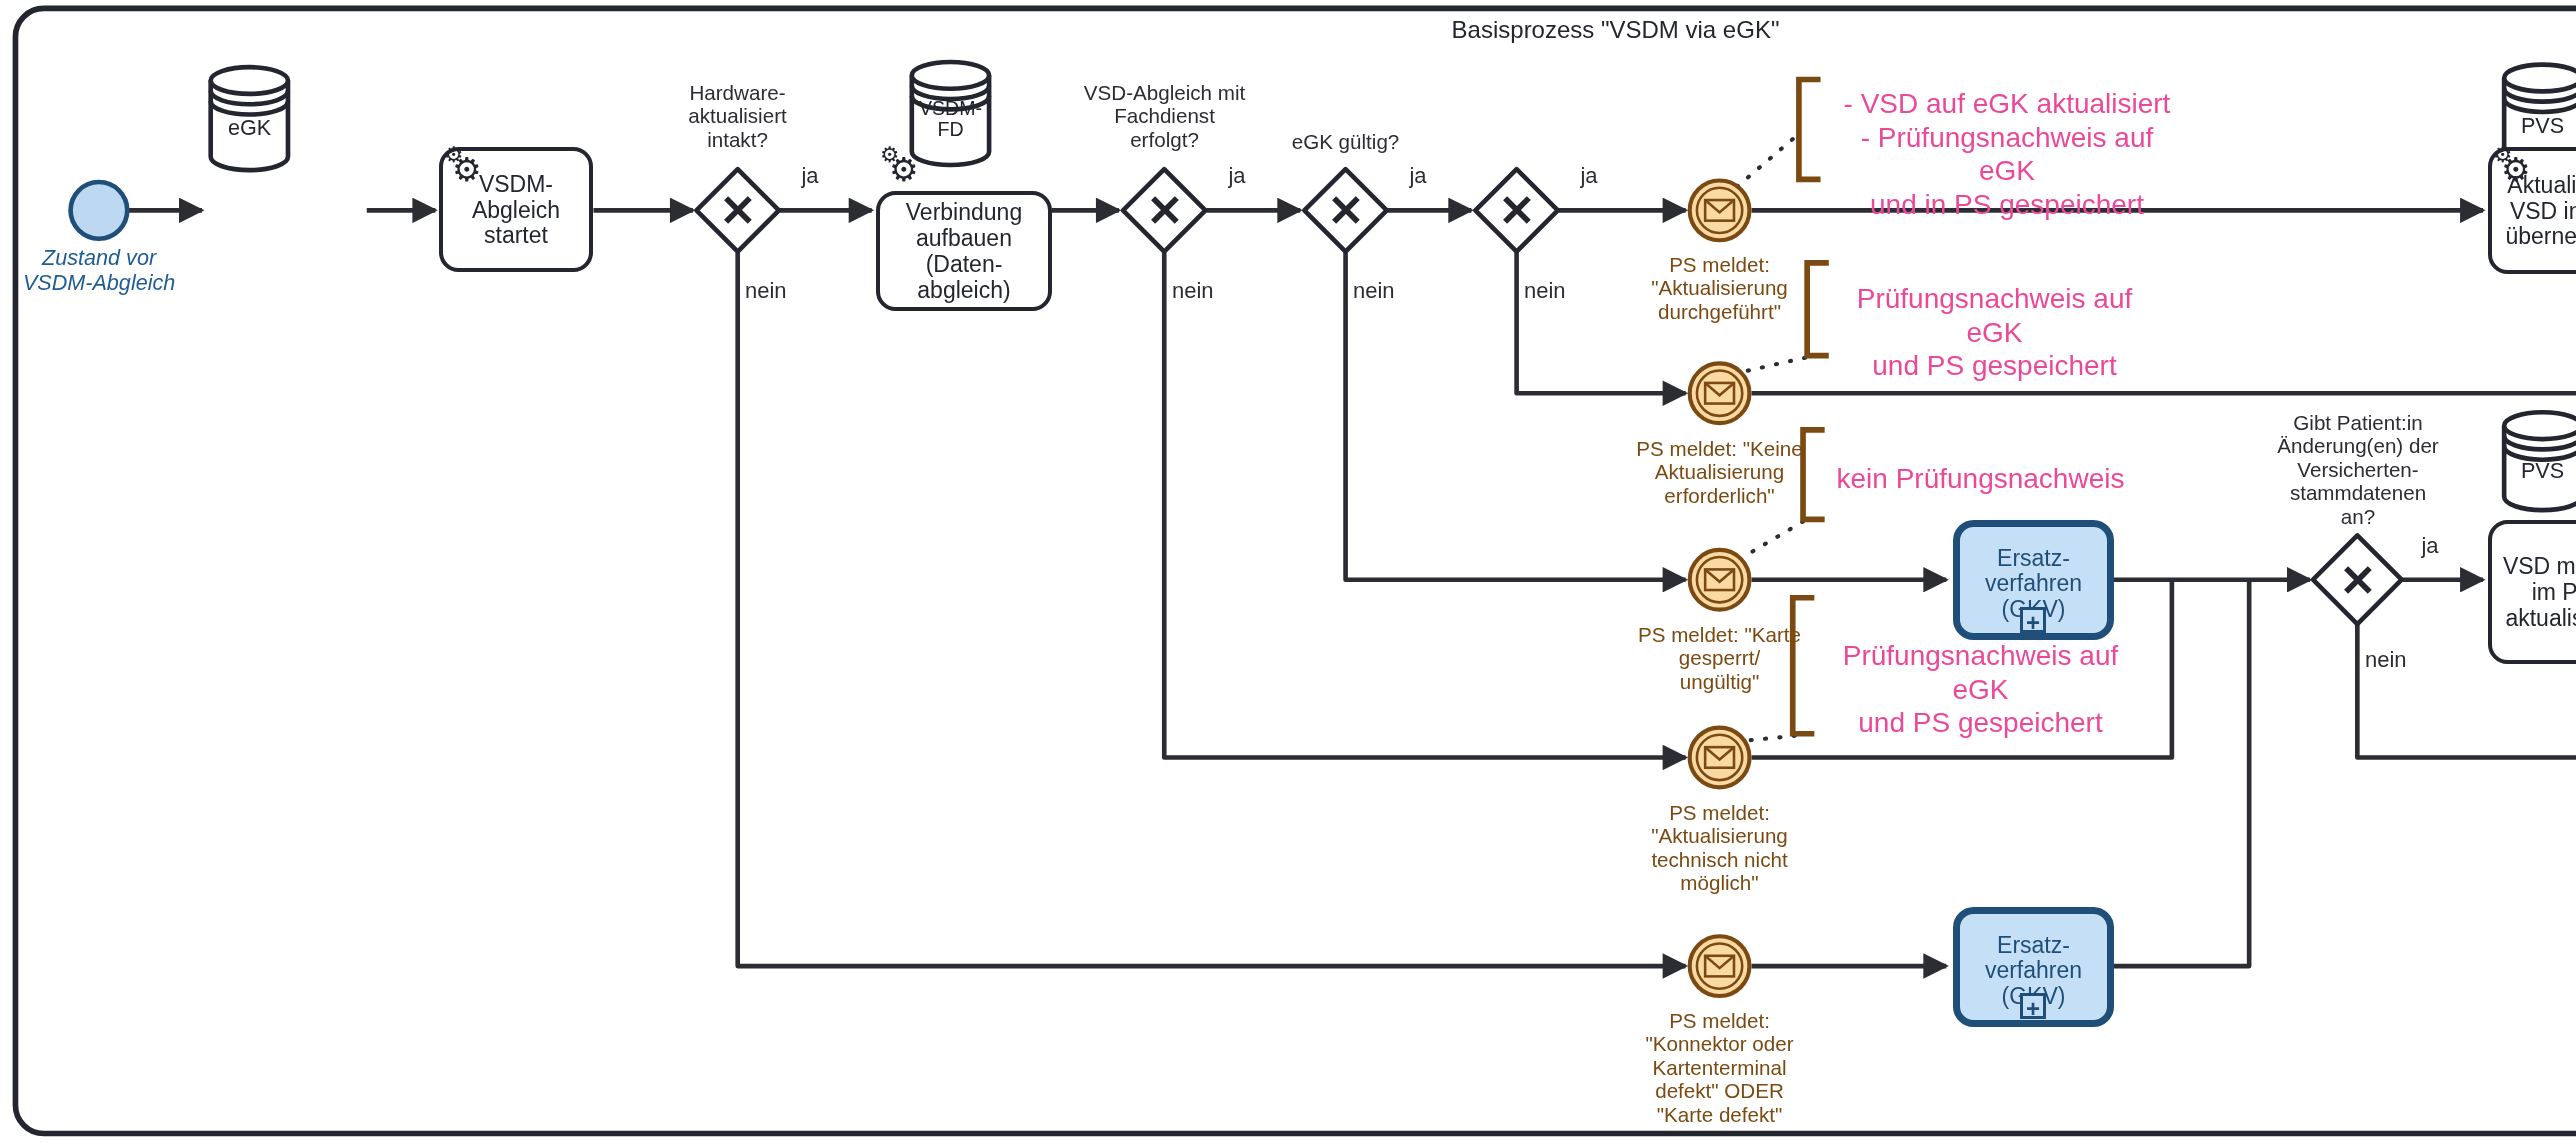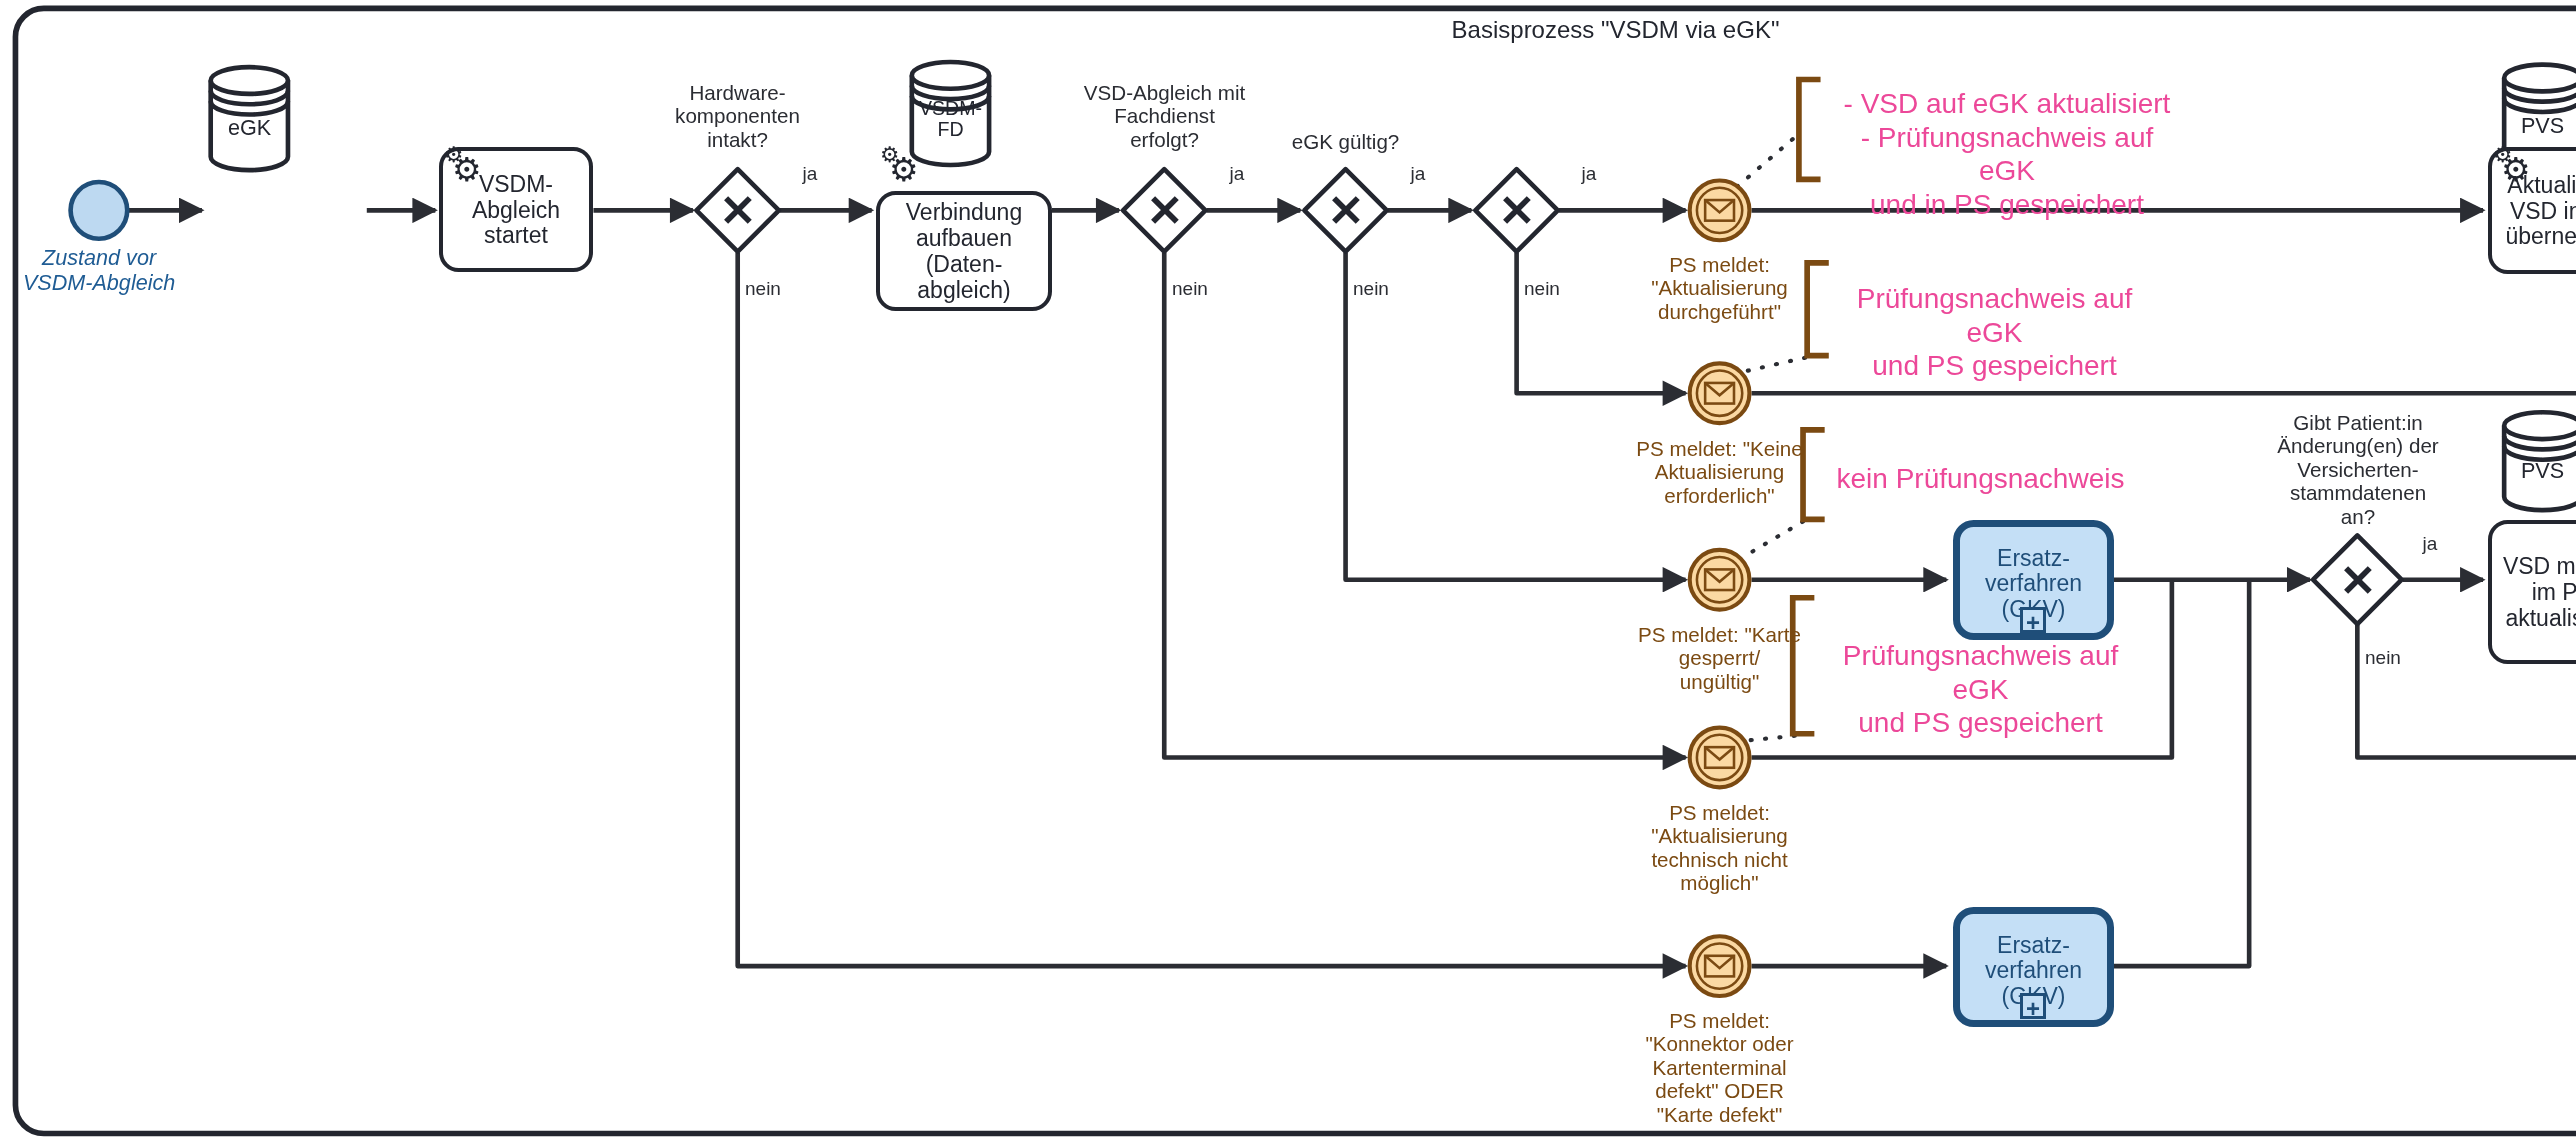--- a/index.html
+++ b/index.html
@@ -12,21 +12,21 @@
              font-size:23px;color:#23262f;line-height:1.13;white-space:pre-line;box-sizing:border-box;}
   .node-sub{position:absolute;background:#c4dff6;border:7.2px solid #1f4e79;border-radius:20.6px;
             display:flex;align-items:flex-start;justify-content:center;text-align:center;padding-top:17.5px;
             font-size:23px;color:#1f4e79;line-height:1.13;white-space:pre-line;box-sizing:border-box;}
   .plus-box{position:absolute;left:50%;transform:translateX(-50%);bottom:7.2px;width:26px;height:26px;
             border:3.1px solid #1f4e79;color:#1f4e79;font-size:24px;font-weight:bold;line-height:25px;
             text-align:center;box-sizing:border-box;background:#c4dff6;}
   .gw-x{position:absolute;font-weight:900;font-size:44px;color:#23262f;display:flex;
         align-items:center;justify-content:center;}
   .gear{position:absolute;color:#23262f;}
-  .edge-lbl{font-size:19px;}
+  .edge-lbl{font-size:22px;}
   .gw-lbl{font-size:20.6px;}
   .msg-lbl{font-size:20.6px;color:#7b4a12;}
   .blue-lbl{font-size:21.6px;color:#1f5c94;}
   .ann-txt{position:absolute;white-space:pre-line;text-align:center;font-size:28px;color:#ec4899;line-height:1.2;}
   .store-lbl{position:absolute;text-align:center;font-size:21.6px;color:#23262f;line-height:1.05;white-space:pre-line;}
 </style>
 </head>
 <body>
 
 <div id="canvas">
@@ -214,21 +214,21 @@
   <div class="plus-box" style="left:2033px;top:993px;bottom:auto;">+</div>
 
   <div class="gw-x" style="left:712px;top:184px;width:52px;height:52px;">✕</div>
   <div class="gw-x" style="left:1139px;top:184px;width:52px;height:52px;">✕</div>
   <div class="gw-x" style="left:1320px;top:184px;width:52px;height:52px;">✕</div>
   <div class="gw-x" style="left:1491px;top:184px;width:52px;height:52px;">✕</div>
 
   <div class="gw-x" style="left:2332px;top:554px;width:52px;height:52px;">✕</div>
 
   <div class="lbl gw-lbl" style="left:650px;top:81px;width:175px;">Hardware-
-komponenten
+aktualisiert
 intakt?</div>
   <div class="lbl gw-lbl" style="left:1072px;top:81px;width:185px;">VSD-Abgleich mit
 Fachdienst
 erfolgt?</div>
   <div class="lbl gw-lbl" style="left:1268px;top:130px;width:155px;">eGK gültig?</div>
   <div class="lbl gw-lbl" style="left:2260px;top:411px;width:196px;">Gibt Patient:in
 Änderung(en) der
 Versicherten-
 stammdatenen
 an?</div>

